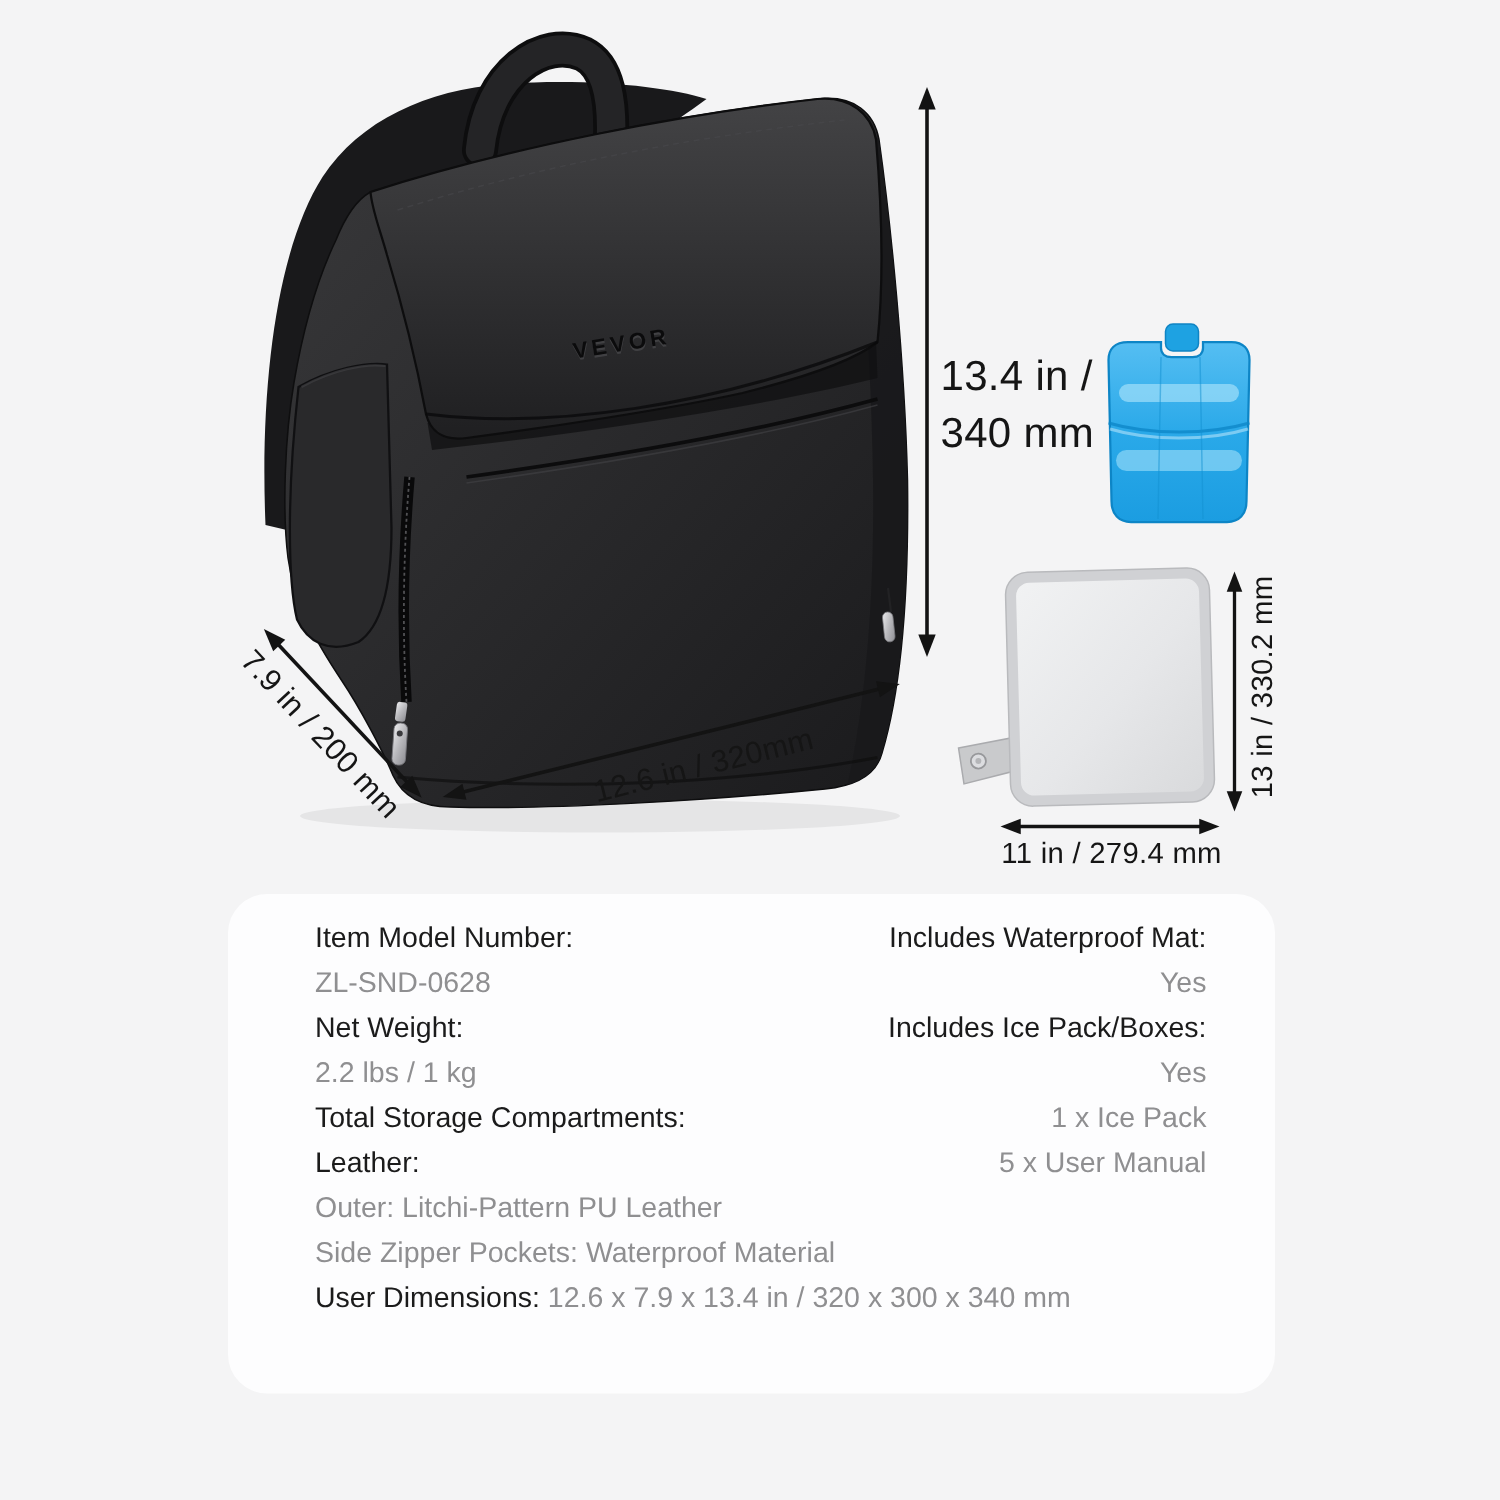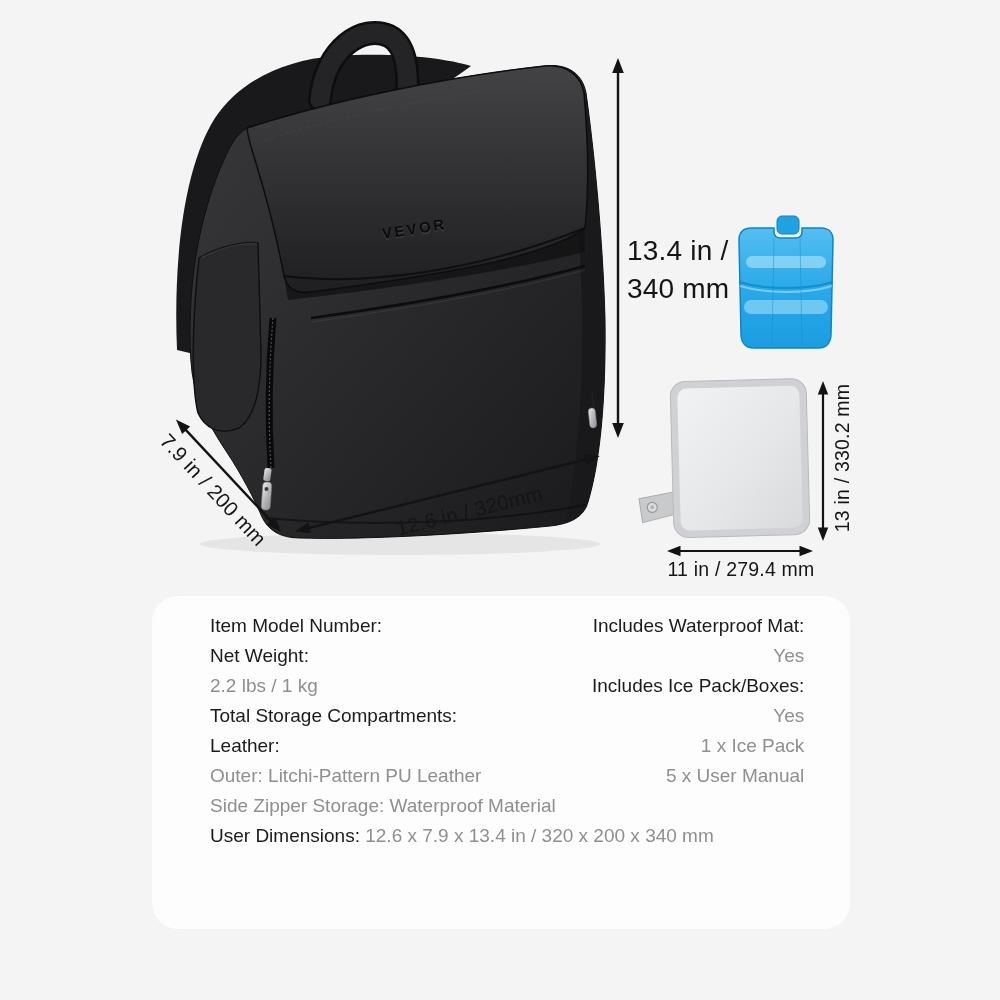--- a/index.html
+++ b/index.html
@@ -188,29 +188,30 @@
     <line x1="13" y1="9" x2="135" y2="9" stroke="#131313" stroke-width="2.2"></line>
     <polygon points="1,9 14.5,3.8 14.5,14.2" fill="#131313"></polygon>
     <polygon points="147,9 133.5,3.8 133.5,14.2" fill="#131313"></polygon>
   </svg>
   <div class="abs dim-label mat-h-label">11 in / 279.4 mm</div>
 
   <div class="abs spec-panel">
 
     <div class="spec-col left">
       <div class="spec-line l-label">Item Model Number:</div>
+      <div class="spec-line l-value">ZL-SND-0628</div>
       <div class="spec-line l-label">Net Weight:</div>
       <div class="spec-line l-value">2.2 lbs / 1 kg</div>
       <div class="spec-line l-label">Total Storage Compartments:</div>
       <div class="spec-line l-label">Leather:</div>
       <div class="spec-line l-value">Outer: Litchi-Pattern PU Leather</div>
-      <div class="spec-line l-value">Side Zipper Storage: Waterproof Material</div>
+      <div class="spec-line l-value">Side Zipper Pockets: Waterproof Material</div>
       <div class="spec-line">
         <span class="l-label">User Dimensions:</span>
-        <span class="l-value">12.6 x 7.9 x 13.4 in / 320 x 200 x 340 mm</span>
+        <span class="l-value">12.6 x 7.9 x 13.4 in / 320 x 300 x 340 mm</span>
       </div>
     </div>
 
     <div class="spec-col right">
       <div class="spec-line l-label">Includes Waterproof Mat:</div>
       <div class="spec-line l-value">Yes</div>
       <div class="spec-line l-label">Includes Ice Pack/Boxes:</div>
       <div class="spec-line l-value">Yes</div>
       <div class="spec-line l-value">1 x Ice Pack</div>
       <div class="spec-line l-value">5 x User Manual</div>

